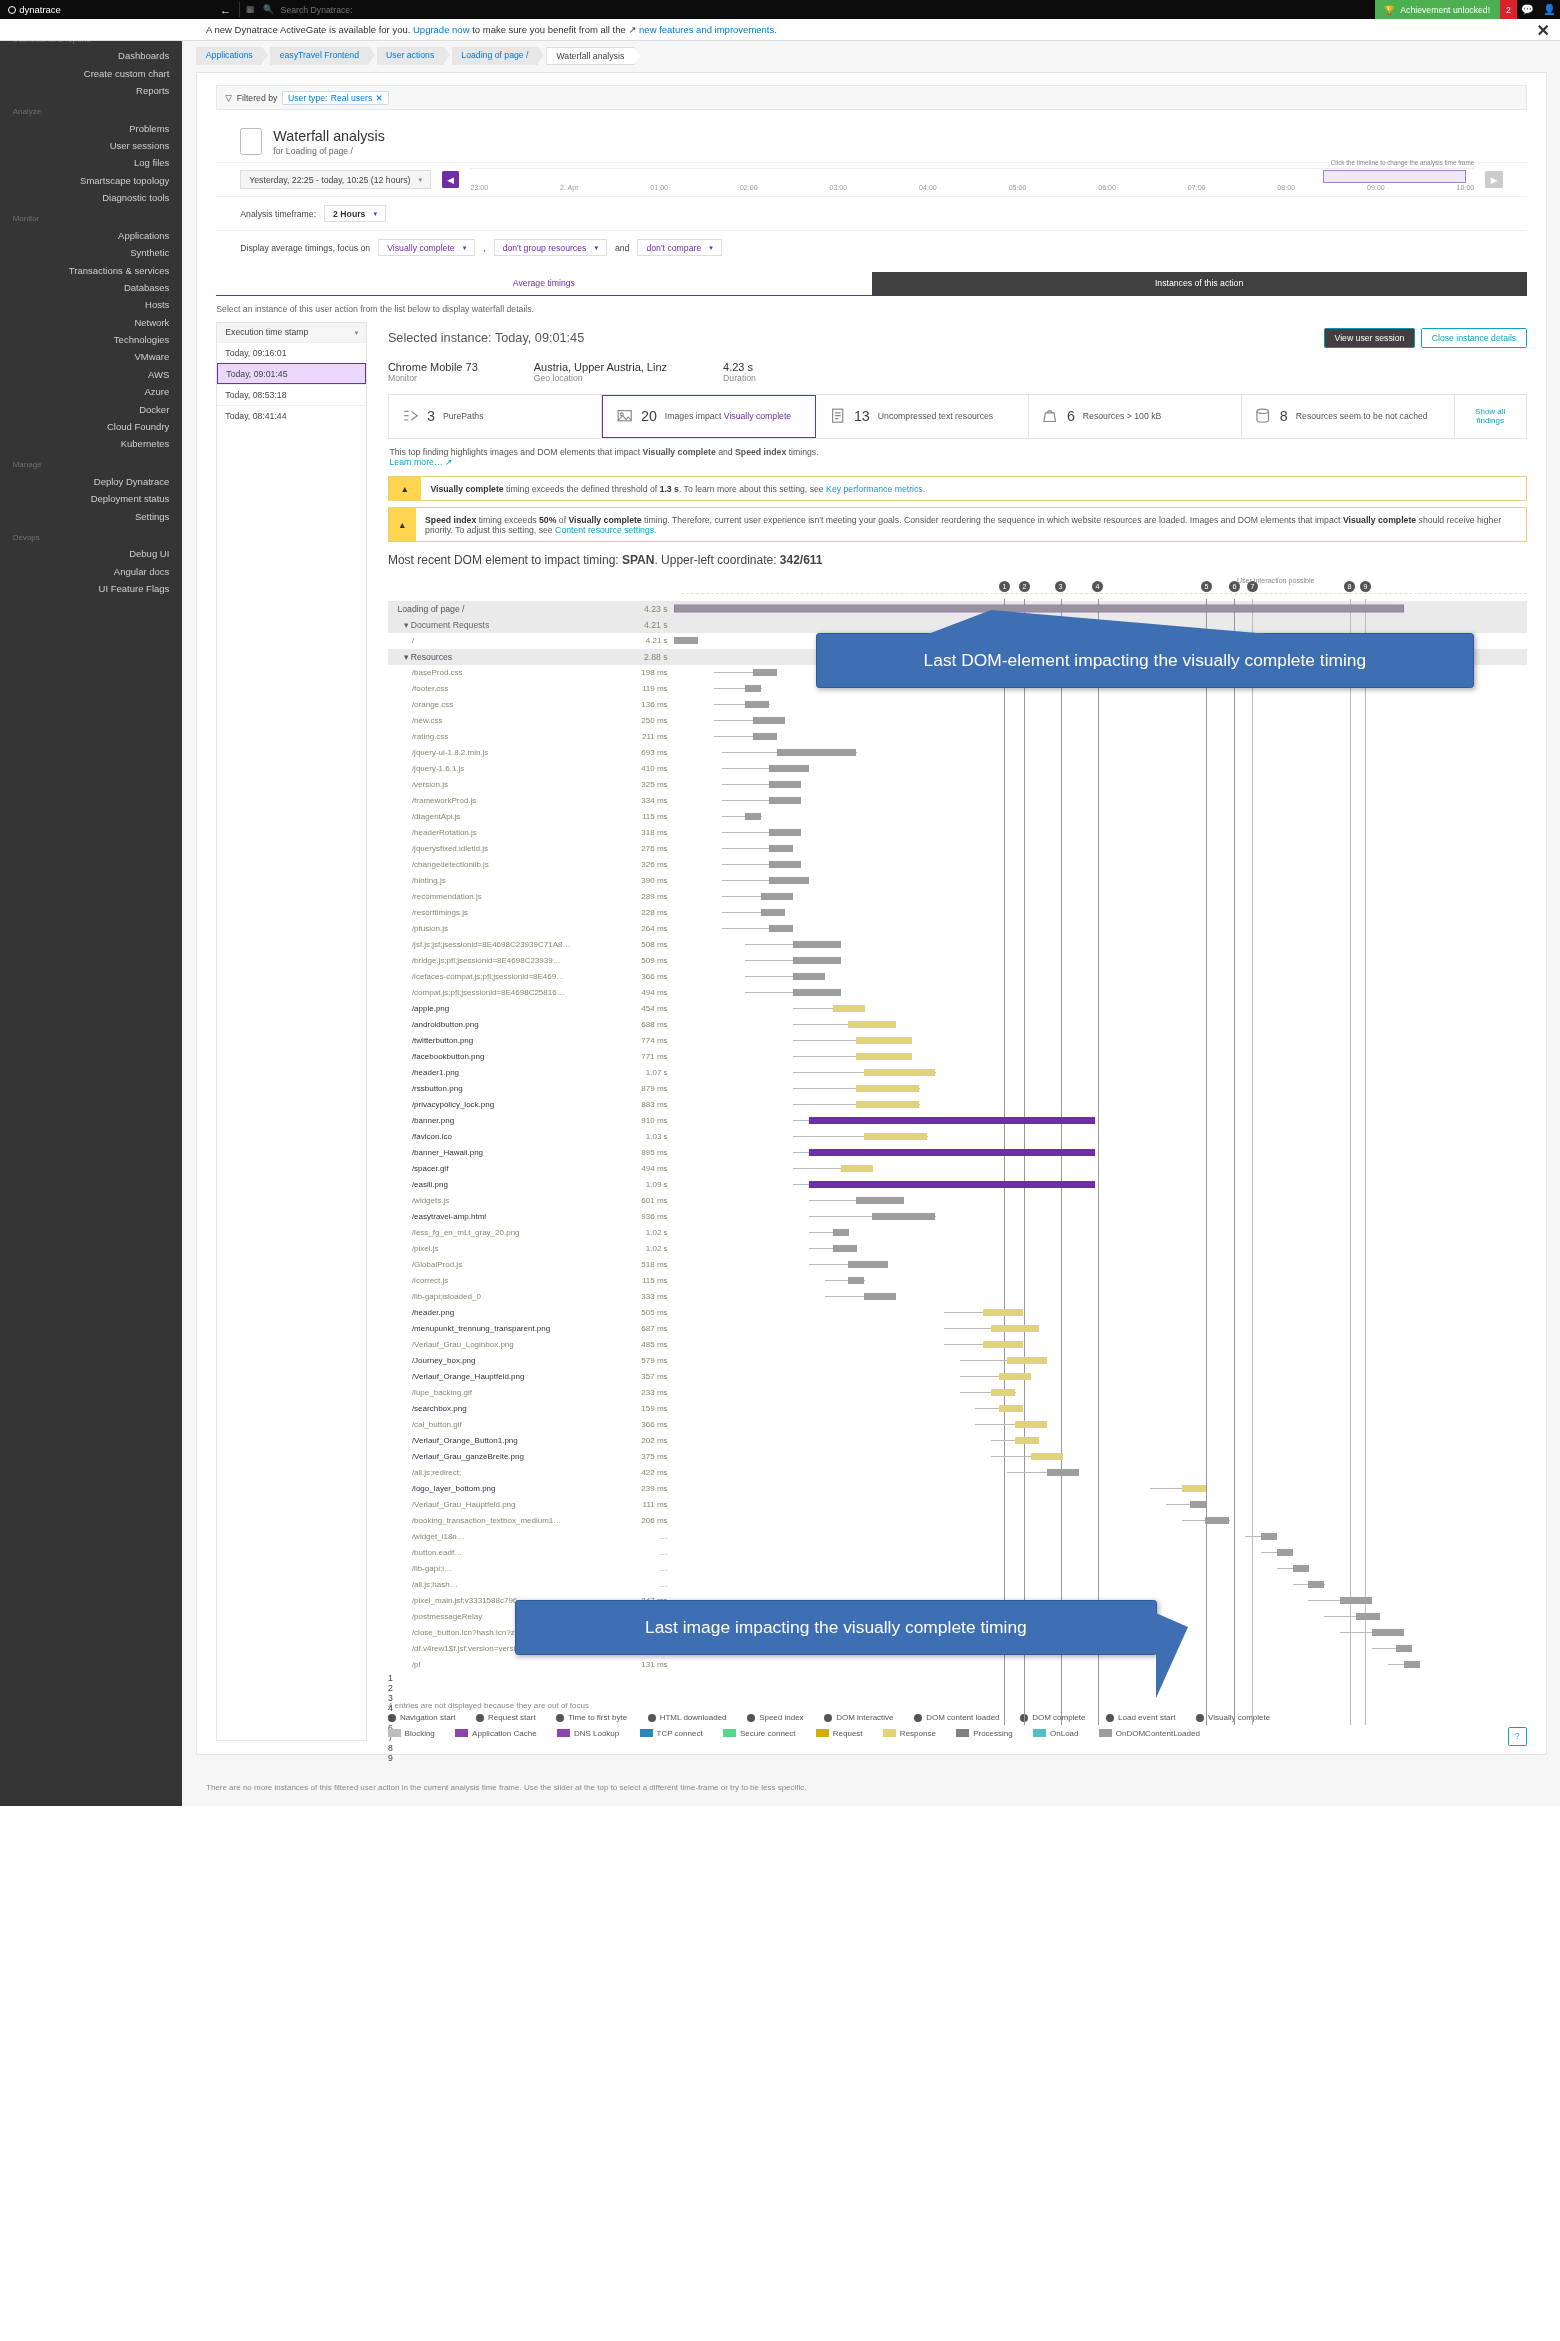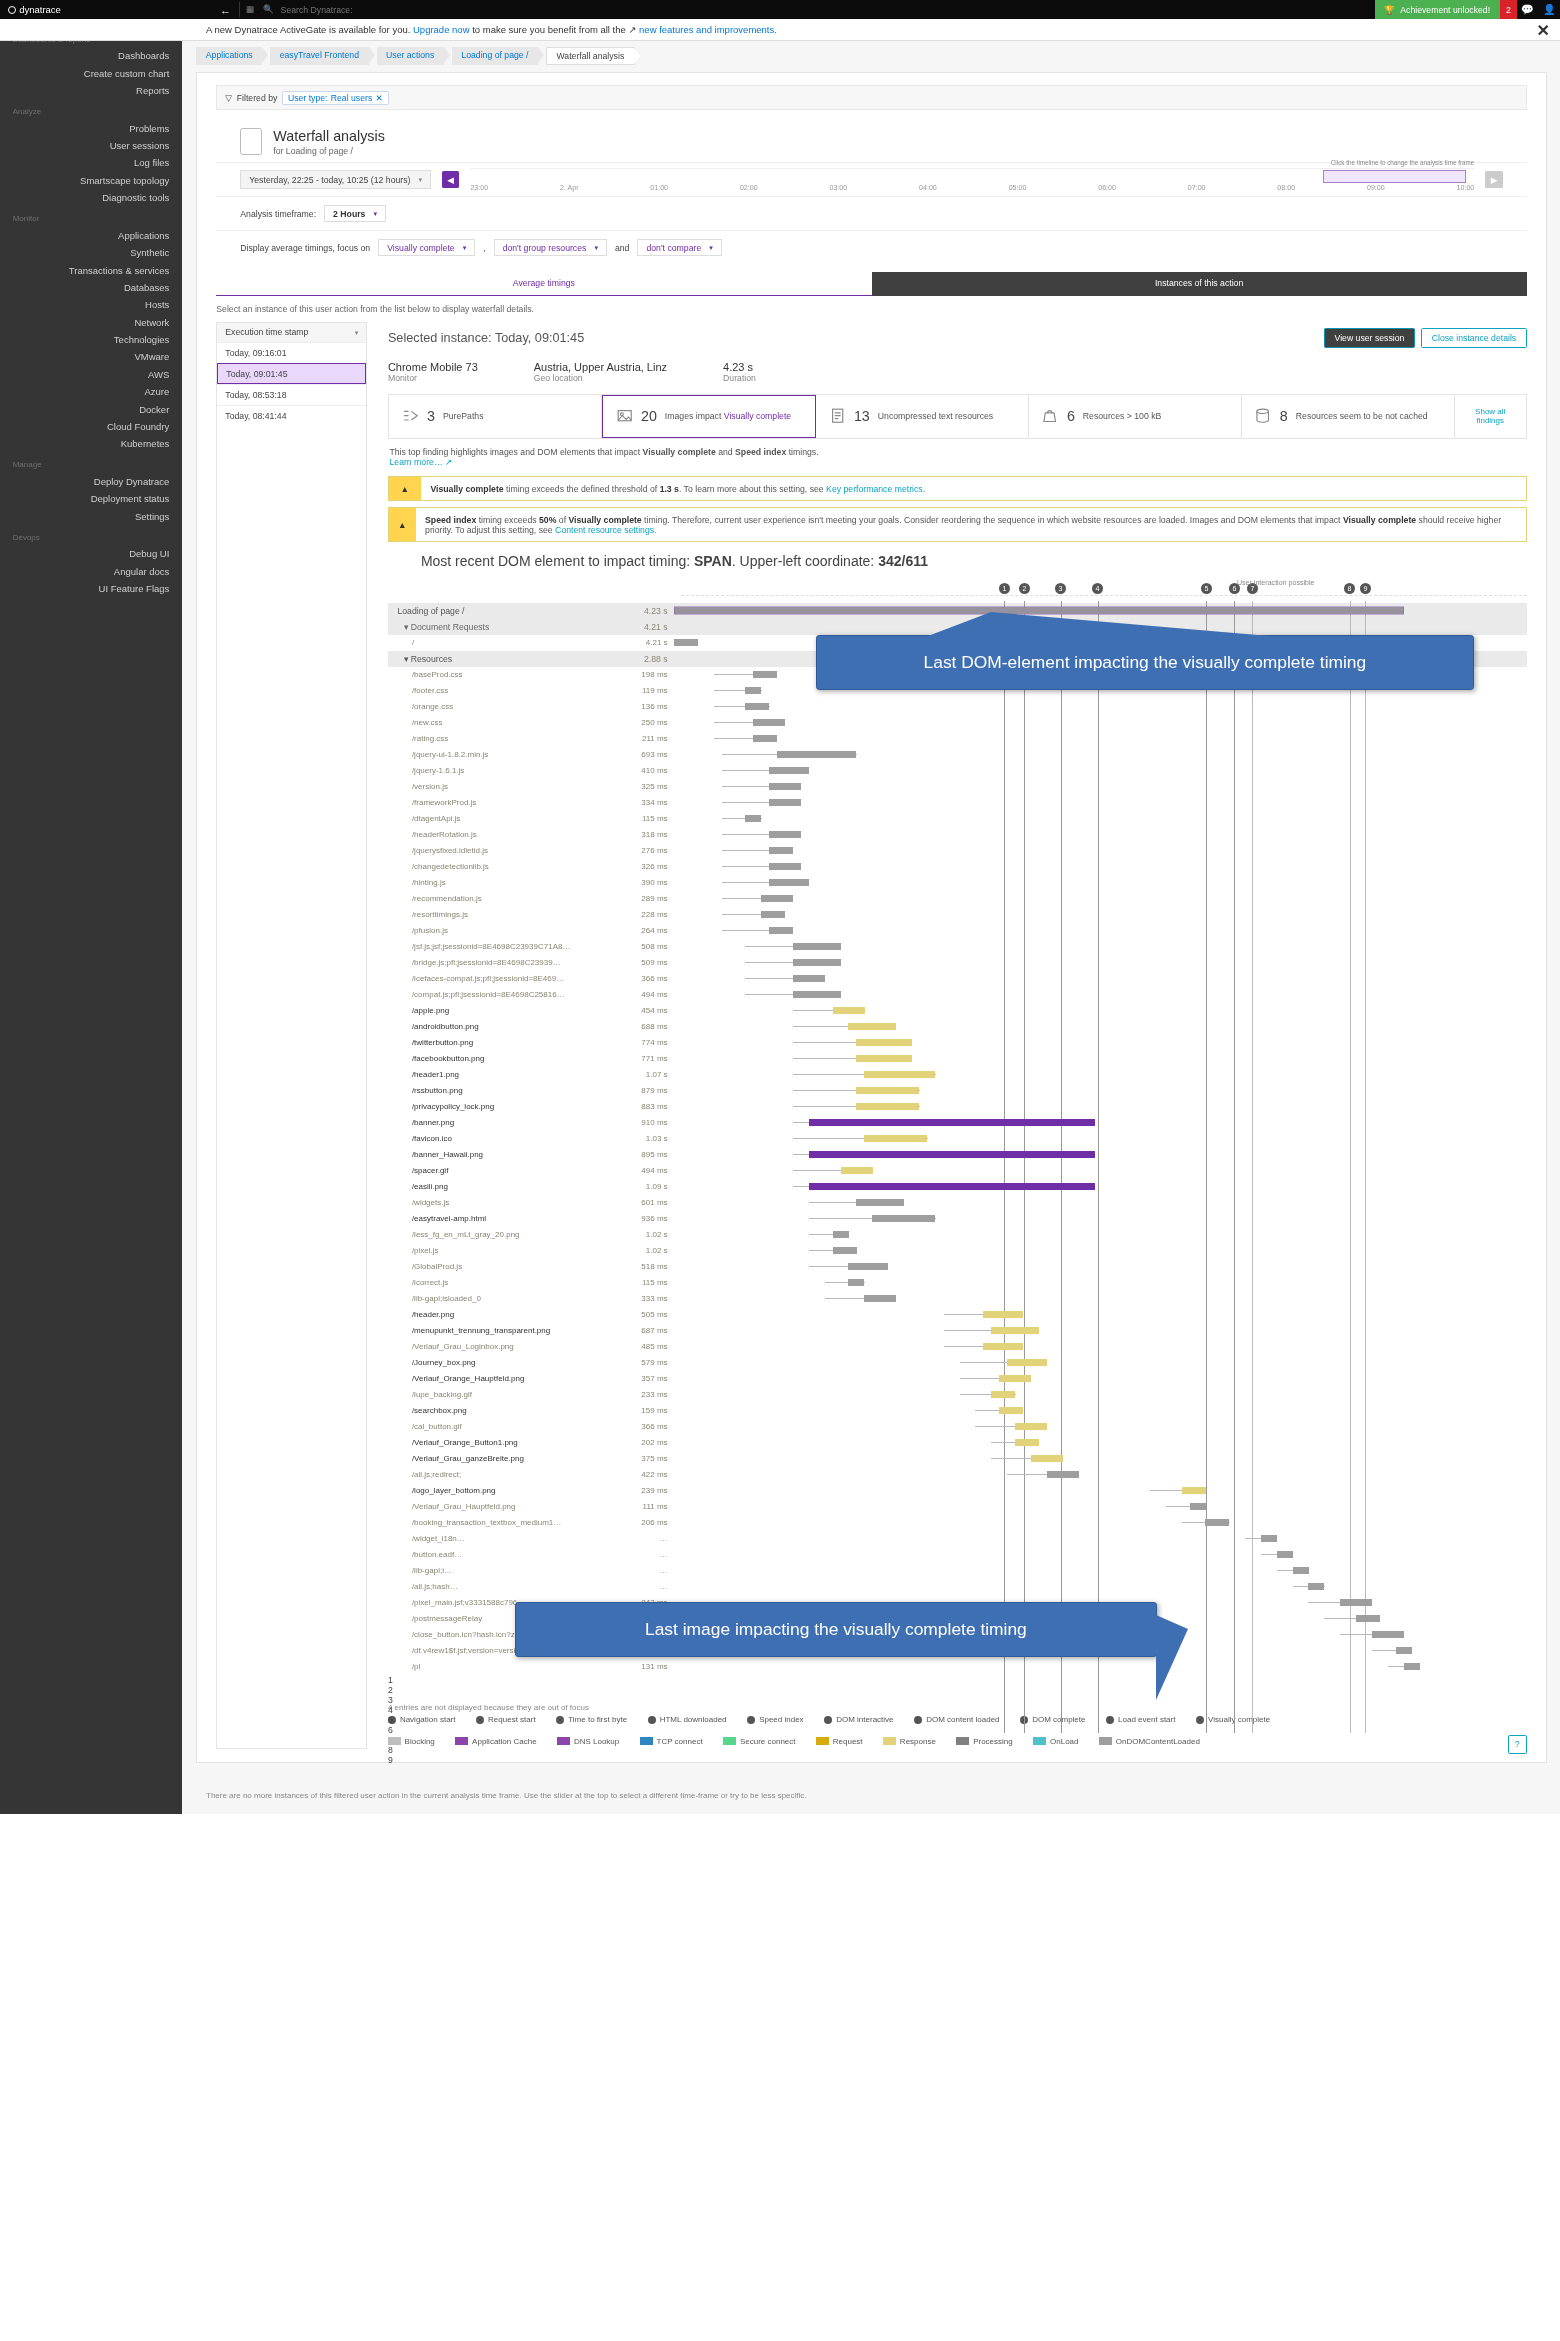--- a/index.html
+++ b/index.html
@@ -76,21 +76,21 @@
   .tile .vc { color:#6f2da8;}
   .tile .showall { color:#0aa3c2; font-size:8px; text-align:center;}
   .tile svg { width:17.4px; height:17.4px; stroke:#888; fill:none; stroke-width:1.6;}
   .desc { font-size:8.7px; color:#555; padding:8px 1.6px 3.2px;}
   .desc a { color:#0aa3c2; text-decoration:none;}
   .alert { border:0.8px solid #e2d37a; display:flex; margin:6.3px 0;}
   .alert .badge { width:32px; background:#ffd54f; display:flex; align-items:center; justify-content:center; color:#333; font-weight:bold;}
   .alert .txt { padding:6.3px 9.5px; font-size:8.7px; color:#555;}
   .alert .txt a { color:#0aa3c2; text-decoration:none;}
   .alert .txt b { color:#333;}
-  .dom-line { font-size:14px; color:#444; padding:4.8px 0 9.5px;margin-left:33px;}
+  .dom-line { font-size:12px; color:#444; padding:4.8px 0 9.5px;}
   
   .wf { position:relative; }
   .wf-head { position:relative; height:24px;}
   .wf-head .marker { position:absolute; top:4.8px; width:11px; height:11px; background:#555; color:#fff; border-radius:5.6px; font-size:7.1px; display:flex; align-items:center; justify-content:center;}
   .wf-head .tline { position:absolute; top:16px; left:293px; right:0; border-top:0.8px dashed #ddd;}
   .wf-head .uip { position:absolute; top:0; font-size:7.1px; color:#888;}
   .wf-rows { max-height:none; }
   .wf-row { display:flex; align-items:center; height:16px; font-size:8px;}
   .wf-row.section { background:#eaeaea; font-size:8.7px; padding:1.6px 0;}
   .wf-row .name { width:238px; padding-left:24px; color:#898674; white-space:nowrap; overflow:hidden; text-overflow:ellipsis;}
@@ -970,21 +970,21 @@
                 </div>
                 <div class="lg">
                   <span class="dot"></span>
                   <span>Load event start</span>
                 </div>
                 <div class="lg">
                   <span class="dot"></span>
                   <span>Visually complete</span>
                 </div>
               </div>
-            <div class="legend-row" id="leg2" style="position:relative;margin-top:6px;">
+            <div class="legend-row" id="leg2" style="position:relative;">
             <div class="lg">
                   <span class="sw" style="background:#bdbdbd"></span>
                   <span>Blocking</span>
                 </div>
                 <div class="lg">
                   <span class="sw" style="background:#8e44ad"></span>
                   <span>Application Cache</span>
                 </div>
                 <div class="lg">
                   <span class="sw" style="background:#8e44ad"></span>

